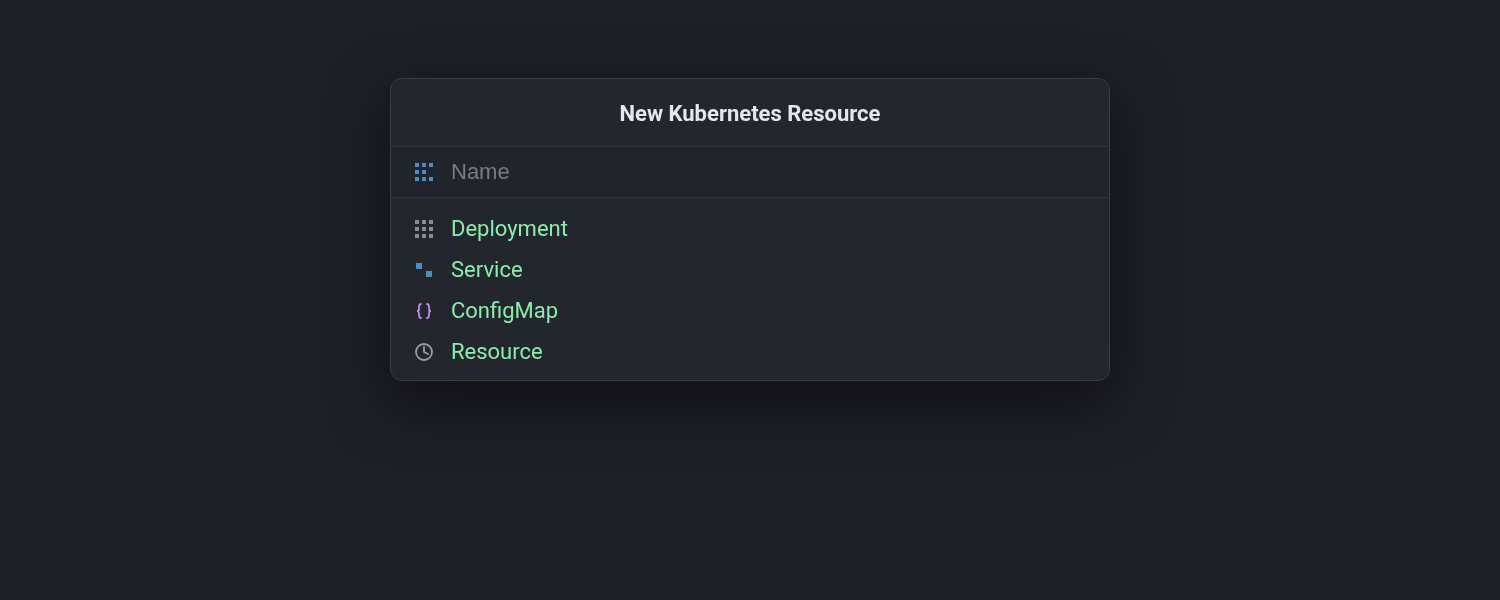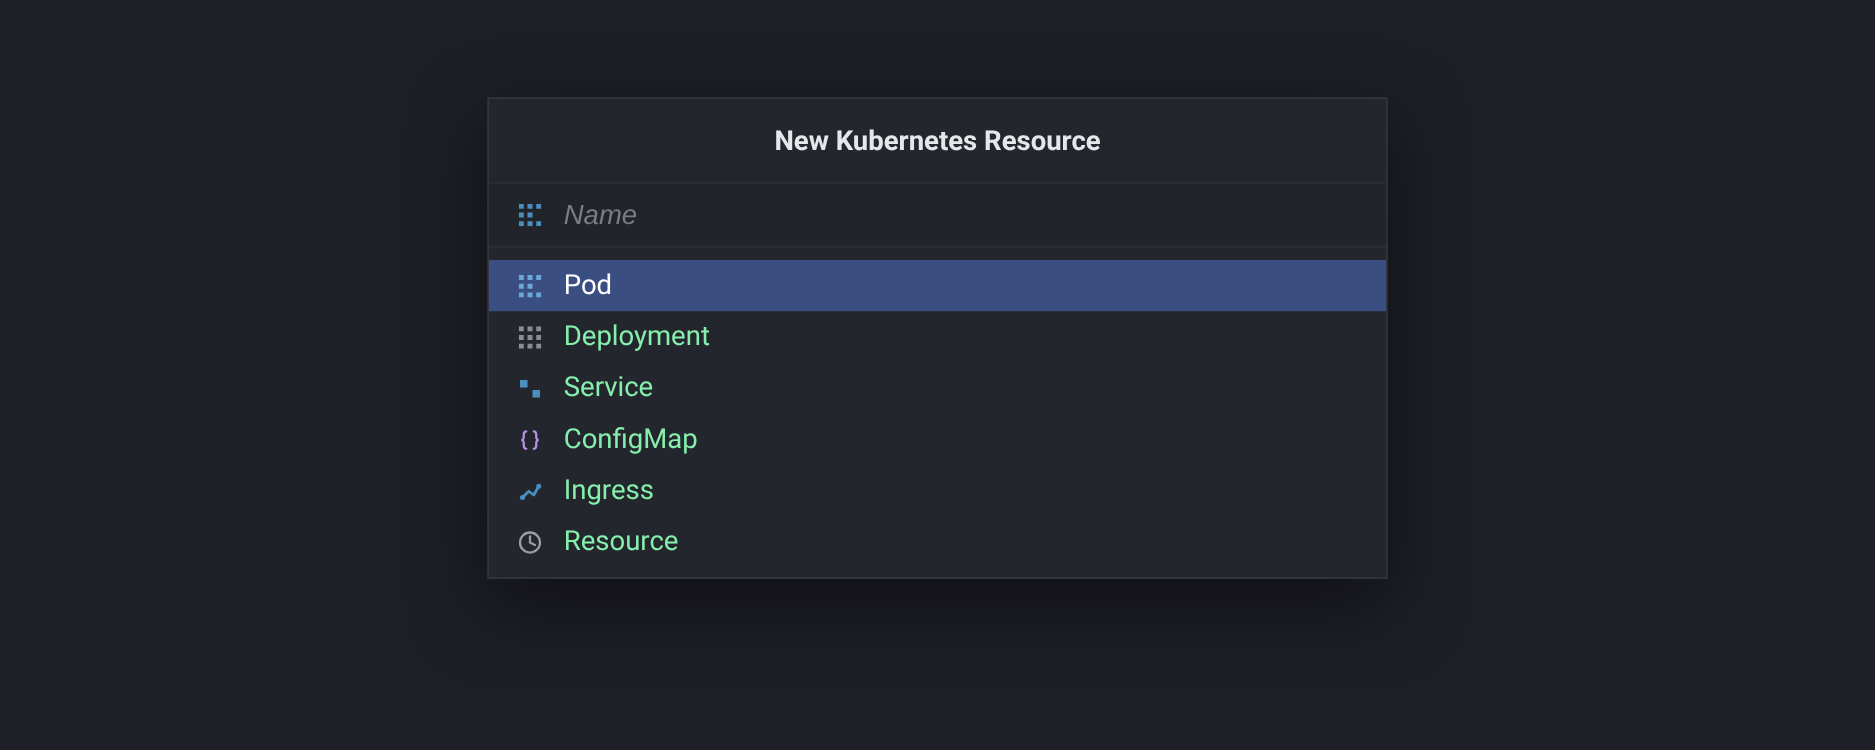--- a/index.html
+++ b/index.html
@@ -11,21 +11,21 @@
     color: #d0d1d6;
     overflow: hidden;
   }
   .dialog {
     position: absolute;
     left: 390px;
     top: 78px;
     width: 720px;
     background: #24262d;
     border: 1px solid #3a3c44;
-    border-radius: 0;
+    border-radius: 12px;
     box-shadow: 0 20px 60px rgba(0,0,0,0.5);
     overflow: hidden;
   }
   .dialog-title {
     text-align: center;
     font-size: 22px;
     font-weight: 700;
     color: #e6e7eb;
     padding: 22px 0 20px;
     border-bottom: 1px solid #33353d;
@@ -38,21 +38,20 @@
     border-bottom: 1px solid #33353d;
     background: #22242b;
   }
   .name-input {
     flex: 1;
     background: transparent;
     border: none;
     outline: none;
     color: #eab308;
     font-size: 22px;
-    font-style: italic;
   }
   .name-input::placeholder { color: #7a7c86; }
   .list { padding-top: 10px; padding-bottom: 8px; }
   .list-item {
     display: flex;
     align-items: center;
     gap: 16px;
     padding: 8px 22px;
     font-size: 22px;
     color: #86efac;
@@ -89,37 +88,20 @@
             <rect x="7" y="14" width="4" height="4"></rect>
             <rect x="14" y="14" width="4" height="4"></rect>
         </g>
       </svg>
     </span>
     <input class="name-input" placeholder="Name" style="">
   </div>
 
   <div class="list">
 
-    <div class="list-item selected">
-      <span class="icon-box">
-        <svg width="18" height="18" viewBox="0 0 18 18">
-          <g fill="#6aa8d8">
-            <rect x="0" y="0" width="4" height="4"></rect>
-              <rect x="7" y="0" width="4" height="4"></rect>
-              <rect x="14" y="0" width="4" height="4"></rect>
-            <rect x="0" y="7" width="4" height="4"></rect>
-              <rect x="7" y="7" width="4" height="4"></rect>
-            <rect x="0" y="14" width="4" height="4"></rect>
-              <rect x="7" y="14" width="4" height="4"></rect>
-              <rect x="14" y="14" width="4" height="4"></rect>
-          </g>
-        </svg>
-      </span>
-      <span>Pod</span>
-    </div>
 
     <div class="list-item">
       <span class="icon-box">
         <svg width="18" height="18" viewBox="0 0 18 18">
           <g fill="#8a8c96">
             <rect x="0" y="0" width="4" height="4"></rect>
               <rect x="7" y="0" width="4" height="4"></rect>
               <rect x="14" y="0" width="4" height="4"></rect>
             <rect x="0" y="7" width="4" height="4"></rect>
               <rect x="7" y="7" width="4" height="4"></rect>
@@ -146,30 +128,20 @@
     <div class="list-item">
       <span class="icon-box">
         <svg width="20" height="20" viewBox="0 0 20 20">
           <path d="M7 3 C5 3 5 5 5 6 L5 8 C5 9 4 10 3 10 C4 10 5 11 5 12 L5 14 C5 15 5 17 7 17" stroke="#b98fe0" stroke-width="1.8" fill="none" stroke-linecap="round"></path>
           <path d="M13 3 C15 3 15 5 15 6 L15 8 C15 9 16 10 17 10 C16 10 15 11 15 12 L15 14 C15 15 15 17 13 17" stroke="#b98fe0" stroke-width="1.8" fill="none" stroke-linecap="round"></path>
         </svg>
       </span>
       <span>ConfigMap</span>
     </div>
 
-    <div class="list-item">
-      <span class="icon-box">
-        <svg width="20" height="20" viewBox="0 0 20 20">
-          <path d="M4 15 L9 10 L13 13 L17 6" stroke="#4a8fbf" stroke-width="2.2" fill="none" stroke-linecap="round" stroke-linejoin="round"></path>
-          <circle cx="4" cy="15" r="2" fill="#4a8fbf"></circle>
-          <circle cx="17" cy="6" r="2" fill="#4a8fbf"></circle>
-        </svg>
-      </span>
-      <span>Ingress</span>
-    </div>
 
     <div class="list-item">
       <span class="icon-box">
         <svg width="20" height="20" viewBox="0 0 20 20">
           <circle cx="10" cy="10" r="8" stroke="#9a9ca6" stroke-width="1.8" fill="none"></circle>
           <path d="M10 5 L10 10 L14 12" stroke="#9a9ca6" stroke-width="1.8" fill="none" stroke-linecap="round"></path>
         </svg>
       </span>
       <span>Resource</span>
     </div>

